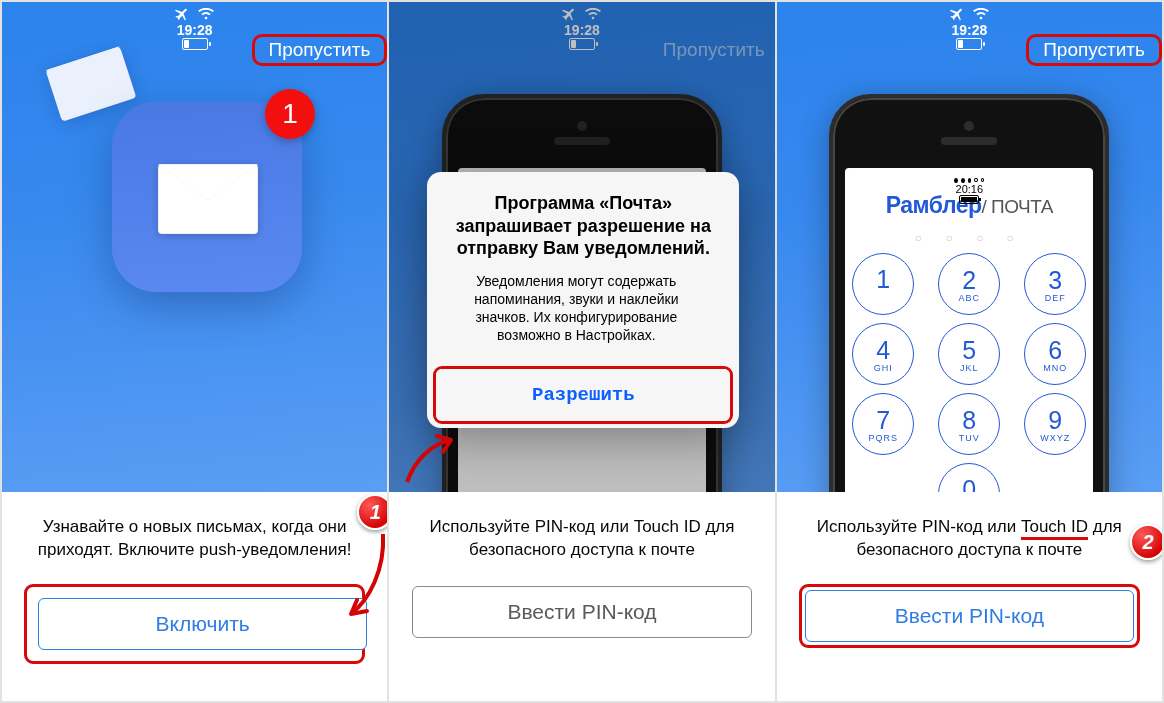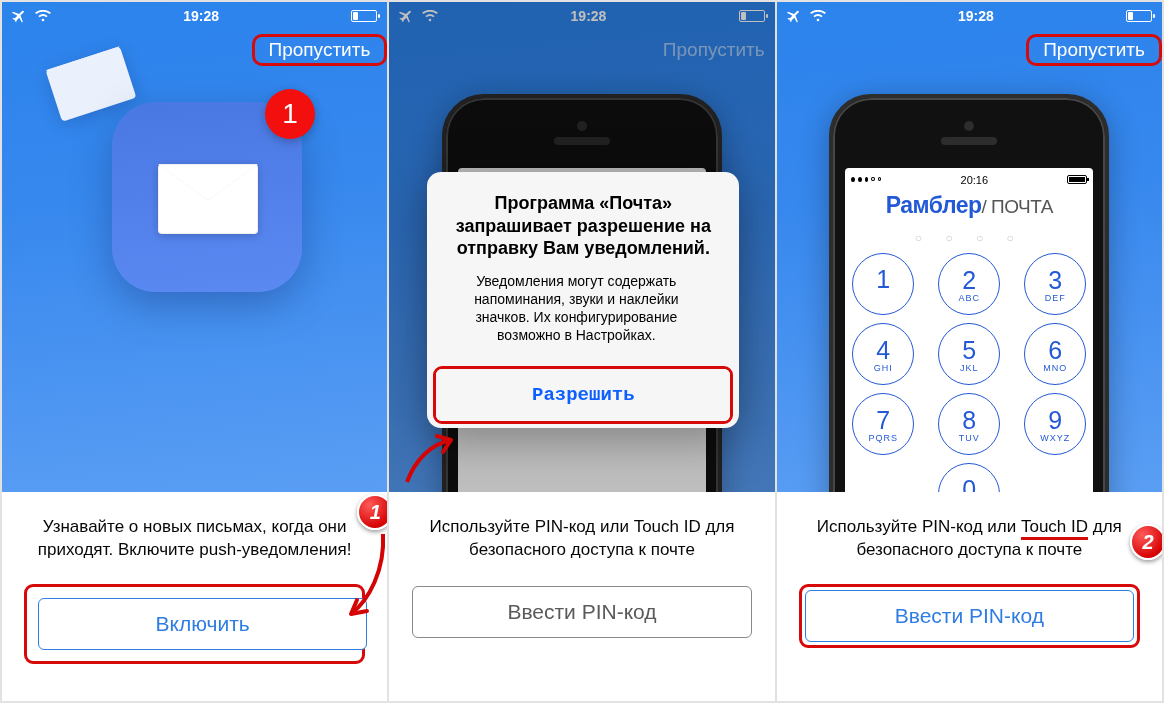--- a/index.html
+++ b/index.html
@@ -26,21 +26,21 @@
   .sep { width:2px; height:699px; background:#e2e2e2; }
   .p-top {
     height: 490px;
     position: relative;
     background: linear-gradient(175deg,#2b83ec 0%, #3788ee 40%, #5a9ef4 100%);
   }
   .statusbar {
     height: 24px;
     display:flex; align-items:center; justify-content:space-between;
     padding: 4px 10px 0 10px;
-    color:#fff; font-size:14px; font-weight:500;
+    color:#fff; font-size:14px; font-weight:500;flex-direction:column;
   }
   .statusbar.dark { color:#000; }
   .sb-left { display:flex; gap:7px; align-items:center; }
   .sb-time { font-weight:600; }
   .batt { width:26px; height:12px; border:1.3px solid currentColor; border-radius:2px; position:relative; }
   .batt:after { content:''; position:absolute; right:-4px; top:3px; width:2px; height:4px; background:currentColor; border-radius:1px;}
   .batt i { display:block; width:5px; height:8px; margin:1px; background:currentColor; border-radius:1px;}
   .wifi-icon { width:16px; }
   .plane-icon { width:16px; }
   .skip-row { height:48px; display:flex; justify-content:flex-end; align-items:center; padding-right:0; }
@@ -288,21 +288,21 @@
         <div class="hl-around pad">
           <span class="skip">Пропустить</span>
         </div>
       </div>
       <div class="phone">
         <div class="phone-top">
             <div class="cam"></div>
             <div class="speaker"></div>
           </div>
         <div class="phone-screen">
-          <div class="ps-status statusbar dark" style="height:20px; font-size:11px; padding-top:3px;">
+          <div class="ps-status statusbar dark" style="height:20px; font-size:11px; padding-top:10px;">
             <div class="ps-dots">
                 <i></i>
                 <i></i>
                 <i></i>
                 <i class="e"></i>
                 <i class="e"></i>
               </div>
             <div>20:16</div>
             <div class="ps-batt">
                 <i></i>

